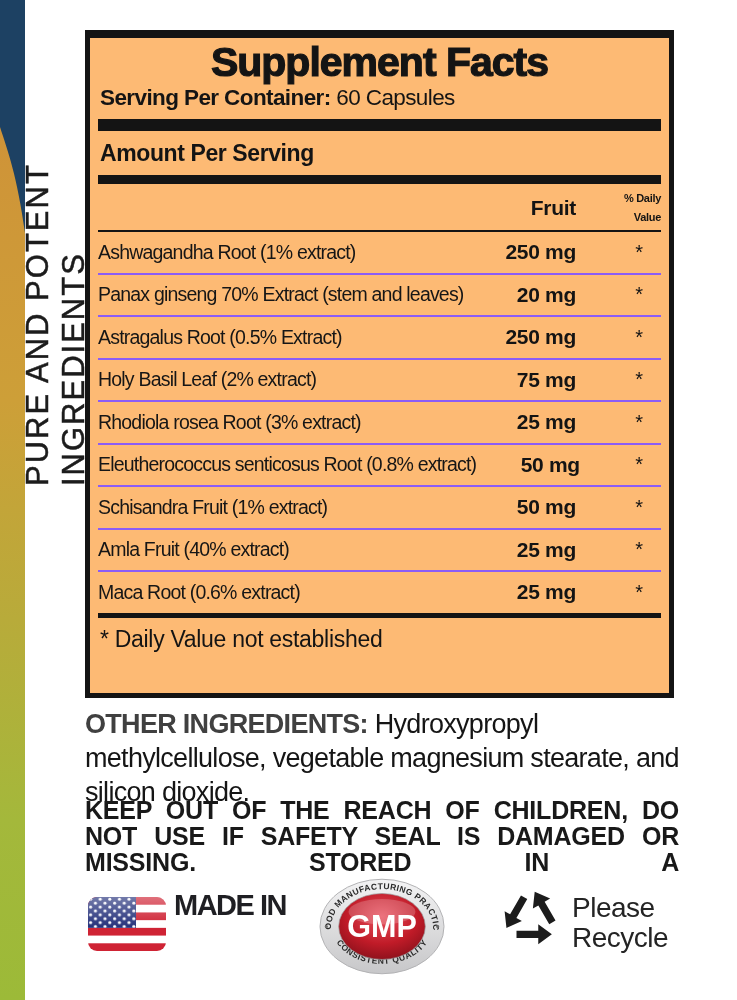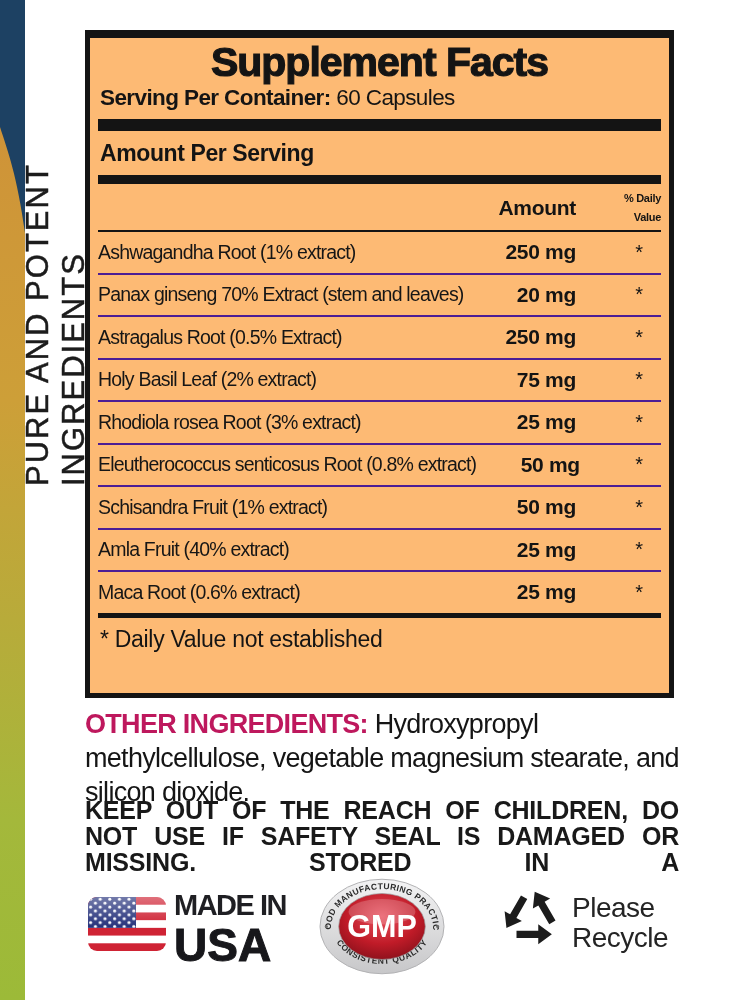--- a/index.html
+++ b/index.html
@@ -27,32 +27,32 @@
   .bar1{height:12px;margin-top:9px;}
   .bar2{height:9px;}
   .bar3{height:5px;}
   .aps{font-size:23px;font-weight:700;letter-spacing:-0.4px;padding:9px 0 8px 2px;}
 
   .thead{display:flex;align-items:center;justify-content:flex-end;
          padding:5px 0 4px;border-bottom:2.5px solid #141414;}
   .th-amt{width:110px;text-align:right;font-weight:700;font-size:21px;letter-spacing:-0.3px;}
   .th-dv{width:85px;text-align:right;font-weight:700;font-size:11px;line-height:18.5px;letter-spacing:-0.3px;}
 
-  .frow{display:flex;align-items:center;height:40.5px;border-bottom:2px solid #4c1d95;}
+  .frow{display:flex;align-items:center;height:40.5px;border-bottom:2px solid #8b5cf6;}
   .frow.last{border-bottom:none;}
   .fname{flex:1;font-size:19.5px;letter-spacing:-0.8px;white-space:nowrap;color:#161616;}
   .famt{width:110px;text-align:right;font-weight:700;font-size:21px;letter-spacing:-0.3px;}
   .fdv{width:85px;box-sizing:border-box;text-align:right;padding-right:18px;font-size:20px;}
 
   .footnote{font-size:23px;font-weight:400;letter-spacing:-0.3px;padding:8px 2px 0;}
 
   
   .other{position:absolute;left:85px;top:707px;width:600px;font-size:27px;line-height:34px;
          letter-spacing:-0.7px;color:#151515;}
-  .other .red{color:#be185d;font-weight:700;}
+  .other .red{color:#404040;font-weight:700;}
 
   
   .warning{position:absolute;left:85px;top:797px;width:594px;font-size:25px;font-weight:700;
            line-height:26px;letter-spacing:-0.2px;color:#191919;
            text-align:justify;text-align-last:justify;}
 
   
   .flag{position:absolute;left:88px;top:897px;}
   .madein{position:absolute;left:174px;top:891px;line-height:1;}
   .madein .l1{font-size:29px;font-weight:700;letter-spacing:-1.5px;color:#1f1f23;}
@@ -84,21 +84,21 @@
 
   <div class="side-text">PURE AND POTENT INGREDIENTS</div>
 
   <div class="box">
     <div class="title">Supplement Facts</div>
     <div class="serv"><b>Serving Per Container:</b><span> 60 Capsules</span></div>
     <div class="bar bar1"></div>
     <div class="aps">Amount Per Serving</div>
     <div class="bar bar2"></div>
     <div class="thead">
-      <span class="th-amt">Amount</span>
+      <span class="th-amt">Fruit</span>
       <span class="th-dv">
         <span style="display:block">% Daily</span>
         <span style="display:block">Value</span>
       </span>
     </div>
     <div>
         <div class="frow">
           <span class="fname">Ashwagandha Root (1% extract)</span>
           <span class="famt">250 mg</span>
           <span class="fdv">*</span>
@@ -174,21 +174,20 @@
       <rect x="0" y="15.43" width="78" height="7.72" fill="#cf2334"></rect>
       <rect x="0" y="30.86" width="78" height="7.72" fill="#cf2334"></rect>
       <rect x="0" y="46.29" width="78" height="7.72" fill="#cf2334"></rect>
       <rect x="0" y="0" width="48" height="30.86" fill="#27337c"></rect>
       <rect x="0" y="0" width="48" height="30.86" fill="url(#stars)"></rect>
       <rect x="0" y="0" width="78" height="54" fill="url(#gloss)"></rect>
     </g>
   </svg>
   <div class="madein">
     <div class="l1">MADE IN</div>
-    <div class="l2">USA</div>
   </div>
 
   <svg class="gmp" width="128" height="99" viewBox="-65 -50 130 100">
     <defs>
       <linearGradient id="silver" x1="0" y1="0" x2="0" y2="1">
         <stop offset="0" stop-color="#f3f3f4"></stop>
         <stop offset="1" stop-color="#c7c7c9"></stop>
       </linearGradient>
       <radialGradient id="gmpred" cx="0.5" cy="0.35" r="0.75">
         <stop offset="0" stop-color="#e8505e"></stop>

